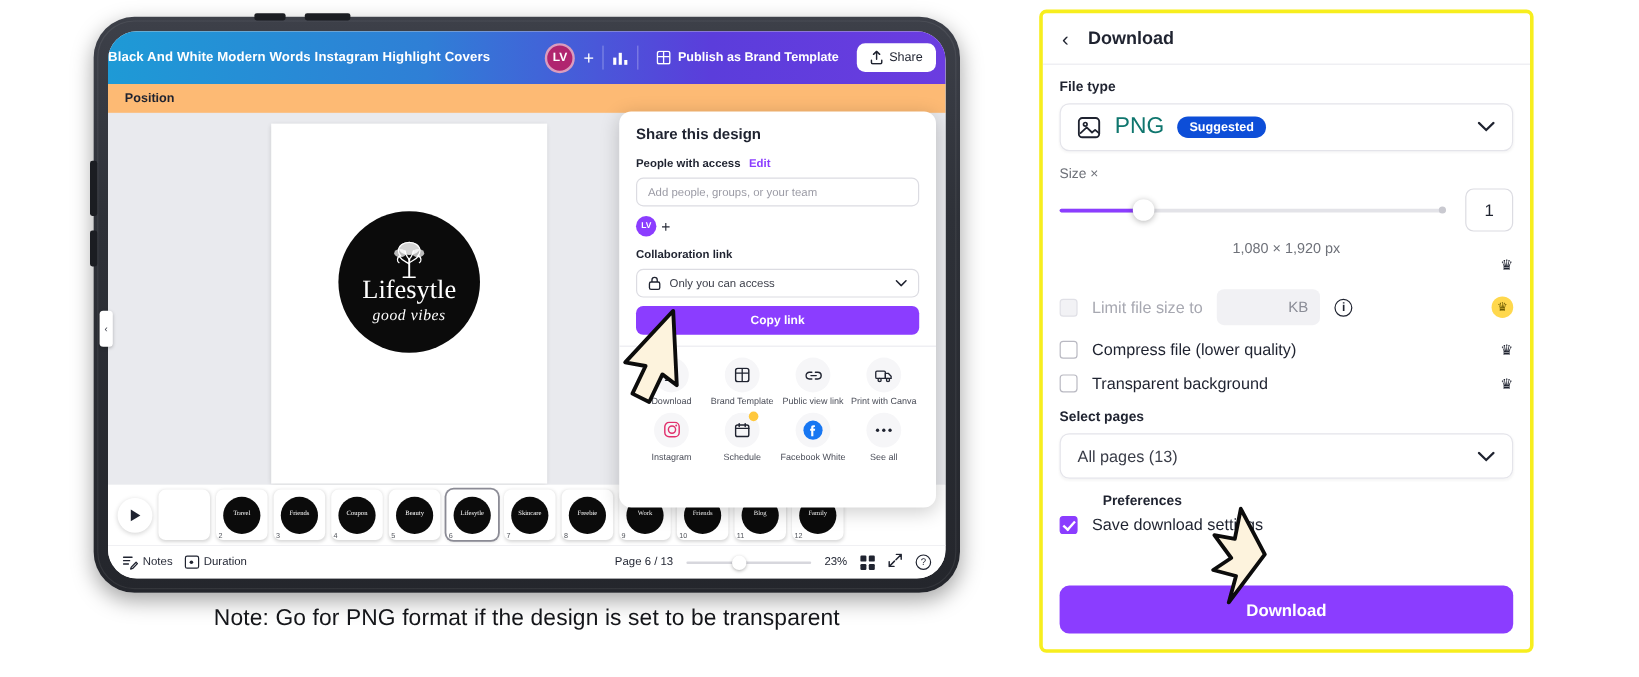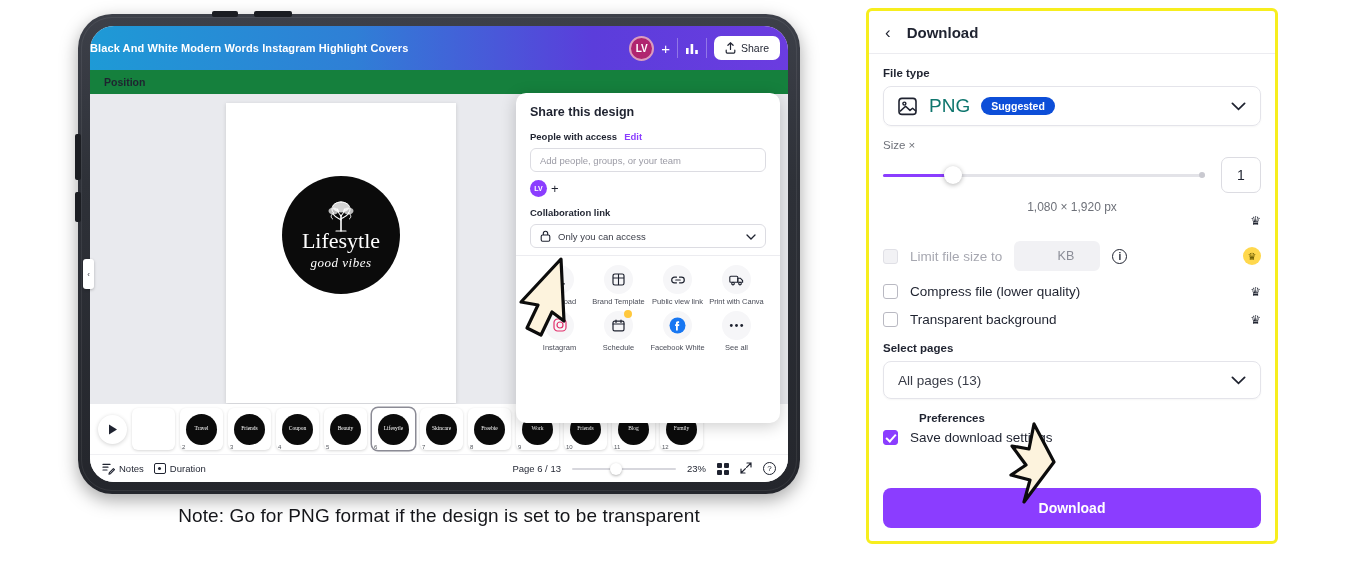--- a/index.html
+++ b/index.html
@@ -60,21 +60,21 @@
     color:#fff; font-size:10.5px; font-weight:bold;
     padding:5px 8px; border-radius:6px;
   }
   .share-btn{
     display:flex; align-items:center; gap:5px;
     background:#fff; color:#1f2330; font-size:10.5px; font-weight:normal;
     padding:6px 11px; border-radius:7px;
   }
 
   
-  .pos-bar{ height:25px; background:#15803d; display:flex; align-items:center;
+  .pos-bar{ height:25px; background:#fdba74; display:flex; align-items:center;
             padding-left:14px; border-bottom:1px solid #e9e9ec; }
   .pos-bar span{ font-size:10.5px; font-weight:bold; color:#1f2330; }
 
   
   .canvas-area{ position:relative; height:309px; background:#e9eaee; }
   .page-card{
     position:absolute; left:136px; top:8px; width:230px; height:300px;
     background:#fff; box-shadow:0 1px 4px rgba(0,0,0,.14);
   }
   .logo-circle{
@@ -235,21 +235,21 @@
   .chk.on{ background:#8b3dff; border-color:#8b3dff; position:relative; }
   .chk.on::after{
     content:""; position:absolute; left:4px; top:1px; width:4px; height:8px;
     border:solid #fff; border-width:0 2px 2px 0; transform:rotate(42deg);
   }
   .chk-txt{ font-size:13.5px; color:#1f2330; }
   .chk-txt.dim{ color:#a7a8b1; }
   .kb-field{
     width:86px; height:30px; background:#f1f1f4; border-radius:6px;
     display:flex; align-items:center; justify-content:flex-end;
-    padding-right:26px; font-size:12.5px; color:#8b8d97;
+    padding-right:10px; font-size:12.5px; color:#8b8d97;
   }
   .info-ic{ width:15px; height:15px; border:1.3px solid #1f2330; border-radius:50%;
             font-size:10px; display:flex; align-items:center; justify-content:center;
             color:#1f2330; font-weight:bold; }
   .pages-select{
     height:38px; border:1px solid #e4e4ea; border-radius:8px;
     display:flex; align-items:center; padding:0 14px;
     font-size:13.5px; color:#3a3d48; box-shadow:0 1px 2px rgba(0,0,0,.04);
   }
   .dl-btn{
@@ -283,20 +283,27 @@
           <div class="plus-ic">+</div>
           <div class="divider-v"></div>
           <div class="ticon">
             <svg width="14" height="13" viewBox="0 0 14 13" fill="none">
               <rect x="1" y="6" width="2.6" height="6" fill="#fff"></rect>
               <rect x="5.6" y="2" width="2.6" height="10" fill="#fff"></rect>
               <rect x="10.2" y="8" width="2.6" height="4" fill="#fff"></rect>
             </svg>
           </div>
           <div class="divider-v"></div>
+          <div class="pill-btn">
+            <svg width="12" height="12" viewBox="0 0 12 12" fill="none">
+              <rect x="0.8" y="0.8" width="10.4" height="10.4" rx="1.6" stroke="#fff" stroke-width="1.2"></rect>
+              <path d="M6 1v10M1 5.2h10" stroke="#fff" stroke-width="1.1"></path>
+            </svg>
+            <span>Publish as Brand Template</span>
+          </div>
           <div class="share-btn">
             <svg width="11" height="12" viewBox="0 0 11 12" fill="none">
               <path d="M5.5 1v6.4M2.9 3.3 5.5 0.8l2.6 2.5" stroke="#1f2330" stroke-width="1.2" stroke-linecap="round"></path>
               <path d="M1.2 8.2v1.9a1 1 0 0 0 1 1h6.6a1 1 0 0 0 1-1V8.2" stroke="#1f2330" stroke-width="1.2" stroke-linecap="round"></path>
             </svg>
             <span>Share</span>
           </div>
         </div>
       </div>
 
@@ -341,20 +348,21 @@
               <rect x="1.2" y="5" width="8.6" height="6.2" rx="1.4" stroke="#1f2330" stroke-width="1.1"></rect>
               <path d="M3.3 5V3.4a2.2 2.2 0 0 1 4.4 0V5" stroke="#1f2330" stroke-width="1.1"></path>
             </svg>
             <span>Only you can access</span>
             <span class="chev">
               <svg width="10" height="6" viewBox="0 0 10 6" fill="none">
                 <path d="M1 1l4 4 4-4" stroke="#1f2330" stroke-width="1.3" stroke-linecap="round"></path>
               </svg>
             </span>
           </div>
+          <div class="sp-copy">Copy link</div>
           <div class="sp-sep"></div>
           <div class="sp-grid">
 
             <div class="sp-item">
               <div class="sp-ic">
                 <svg width="13" height="13" viewBox="0 0 13 13" fill="none">
                   <path d="M6.5 1v7M3.9 5.6l2.6 2.6 2.6-2.6" stroke="#1f2330" stroke-width="1.2" stroke-linecap="round"></path>
                   <path d="M1.6 10.8h9.8" stroke="#1f2330" stroke-width="1.2" stroke-linecap="round"></path>
                 </svg>
               </div>

